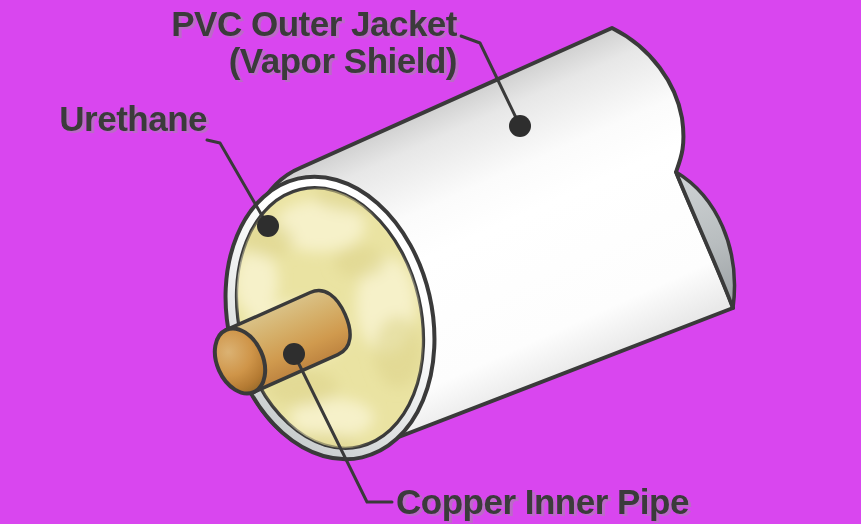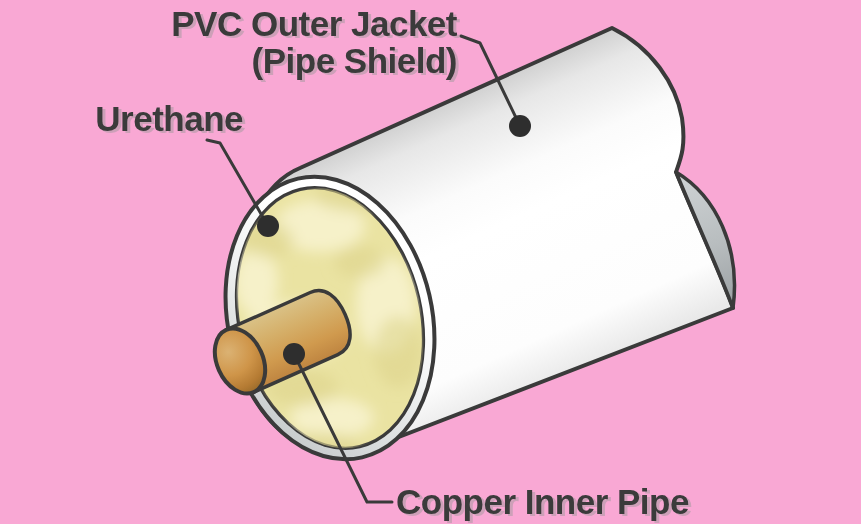--- a/index.html
+++ b/index.html
@@ -1,37 +1,37 @@
 <!DOCTYPE html>
 <html><head>
 <meta charset="utf-8">
 <style>
   html, body { margin: 0; padding: 0; background: #ffffff; }
   #stage {
     position: relative;
     width: 861px;
     height: 524px;
-    background: #f9a8d4;
+    background: #d946ef;
     overflow: hidden;
     font-family: "Liberation Sans", "DejaVu Sans", sans-serif;
   }
   #art { position: absolute; left: 0; top: 0; }
   .lbl {
     position: absolute;
     font-weight: bold;
     font-size: 35px;
     line-height: 37px;
     color: #3b3b3b;
     letter-spacing: -0.5px;
     text-shadow: 3px 2px 0 rgba(150,150,150,0.45);
     white-space: nowrap;
     user-select: none;
   }
   .lbl-pvc      { left: 0; top: 5px;   width: 457px; text-align: right; }
-  .lbl-urethane { left: 0; top: 100px; width: 207px; text-align: right; padding-left: 36px; }
+  .lbl-urethane { left: 0; top: 100px; width: 207px; text-align: right; }
   .lbl-copper   { left: 396px; top: 483px; text-align: right; }
 </style>
 </head>
 <body>
 
 <div id="stage">
 
   <svg id="art" width="861" height="524" viewBox="0 0 861 524">
     <defs>
 
@@ -126,21 +126,21 @@
     </g>
     <g fill="#2e2e2e" stroke="none">
       <circle cx="520" cy="126" r="11"></circle>
       <circle cx="268" cy="226" r="11"></circle>
       <circle cx="294" cy="354" r="11"></circle>
     </g>
   </svg>
 
   <div class="lbl lbl-pvc">
     <span>PVC Outer Jacket</span><br>
-    <span>(Pipe Shield)</span>
+    <span>(Vapor Shield)</span>
   </div>
 
   <div class="lbl lbl-urethane">
     <span>Urethane</span><br>
   </div>
 
   <div class="lbl lbl-copper">
     <span>Copper Inner Pipe</span>
   </div>
 

